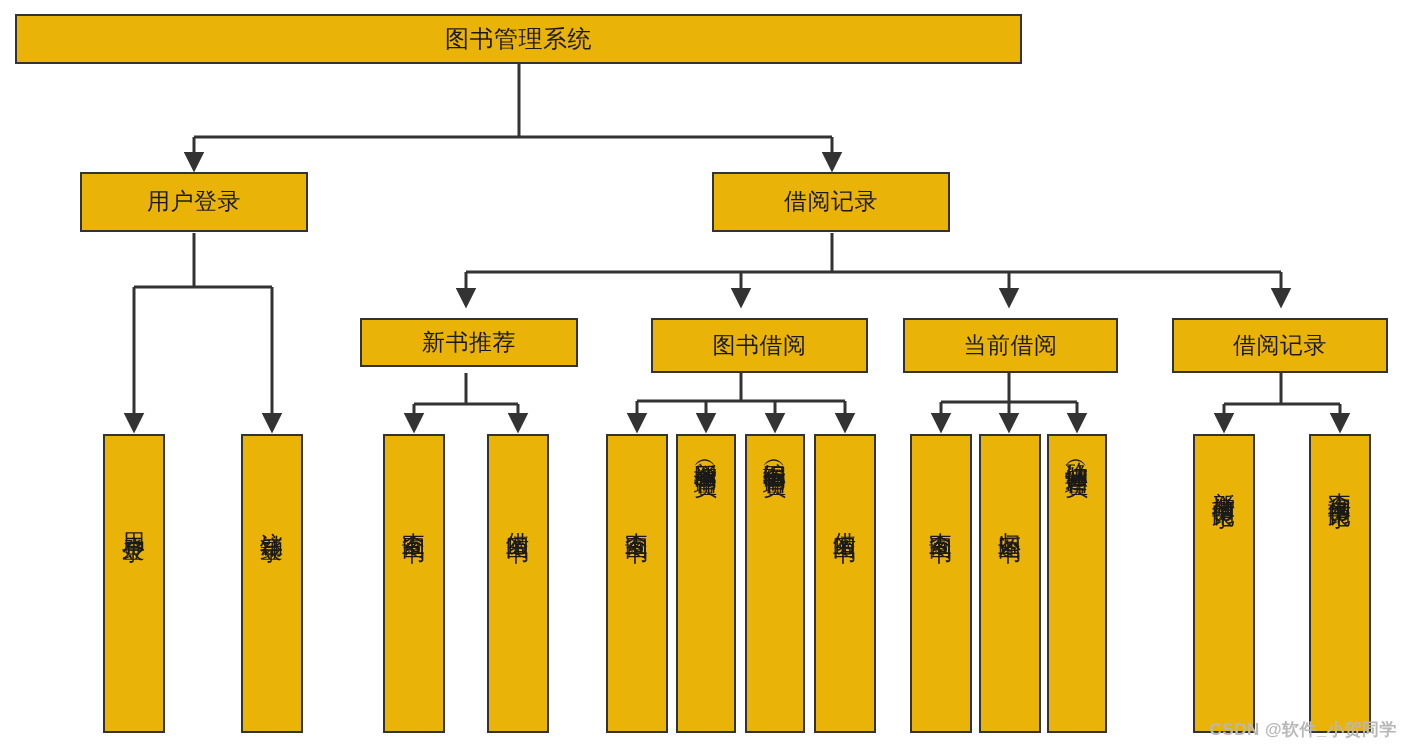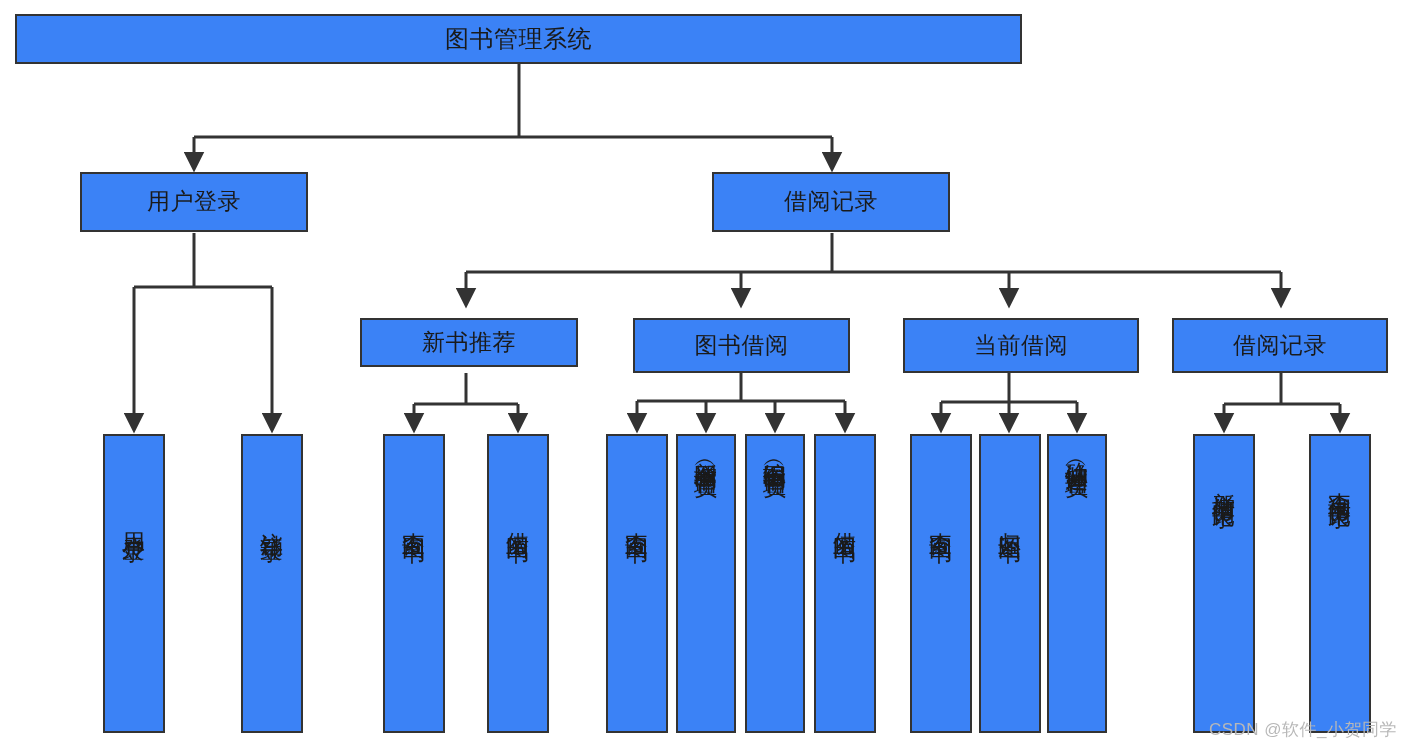--- a/index.html
+++ b/index.html
@@ -22,21 +22,21 @@
     left: 0;
     top: 0;
     width: 1405px;
     height: 747px;
     pointer-events: none;
   }
   .node {
     position: absolute;
     box-sizing: border-box;
     border: 2.5px solid #333333;
-    background: #3b82f6;
+    background: #eab308;
     display: flex;
     align-items: center;
     justify-content: center;
     color: #1a1a1a;
   }
   .node-label {
     display: block;
     text-align: center;
     line-height: 1.28;
     letter-spacing: 0.5px;
@@ -68,20 +68,21 @@
   }
   #watermark {
     position: absolute;
     right: 8px;
     bottom: 6px;
     font-size: 17px;
     color: #b8b8b8;
     letter-spacing: 0.5px;
     white-space: nowrap;
     user-select: none;
+    font-weight: bold;
   }
 </style>
 </head>
 <body>
 
 <div id="diagram-root">
 
   <svg id="wires" viewBox="0 0 1405 747" xmlns="http://www.w3.org/2000/svg">
     <defs>
       <marker id="arrow" viewBox="0 0 12 12" refX="6" refY="6" markerWidth="7" markerHeight="7" orient="auto-start-reverse">
@@ -141,25 +142,25 @@
   </div>
 
   <div class="node horiz" style="left:712px; top:172px; width:238px; height:60px;">
     <span class="node-label">借阅记录</span>
   </div>
 
   <div class="node horiz" style="left:360px; top:318px; width:218px; height:49px;">
     <span class="node-label">新书推荐</span>
   </div>
 
-  <div class="node horiz" style="left:633px; top:318px; width:217px; height:55px;">
+  <div class="node horiz" style="left:651px; top:318px; width:217px; height:55px;">
     <span class="node-label">图书借阅</span>
   </div>
 
-  <div class="node horiz" style="left:903px; top:318px; width:236px; height:55px;">
+  <div class="node horiz" style="left:903px; top:318px; width:215px; height:55px;">
     <span class="node-label">当前借阅</span>
   </div>
 
   <div class="node horiz" style="left:1172px; top:318px; width:216px; height:55px;">
     <span class="node-label">借阅记录</span>
   </div>
 
   <div class="node vert" style="left:103px; top:434px; width:62px; height:299px; padding-top:78px;">
     <span class="node-label">用户登录</span>
   </div>

